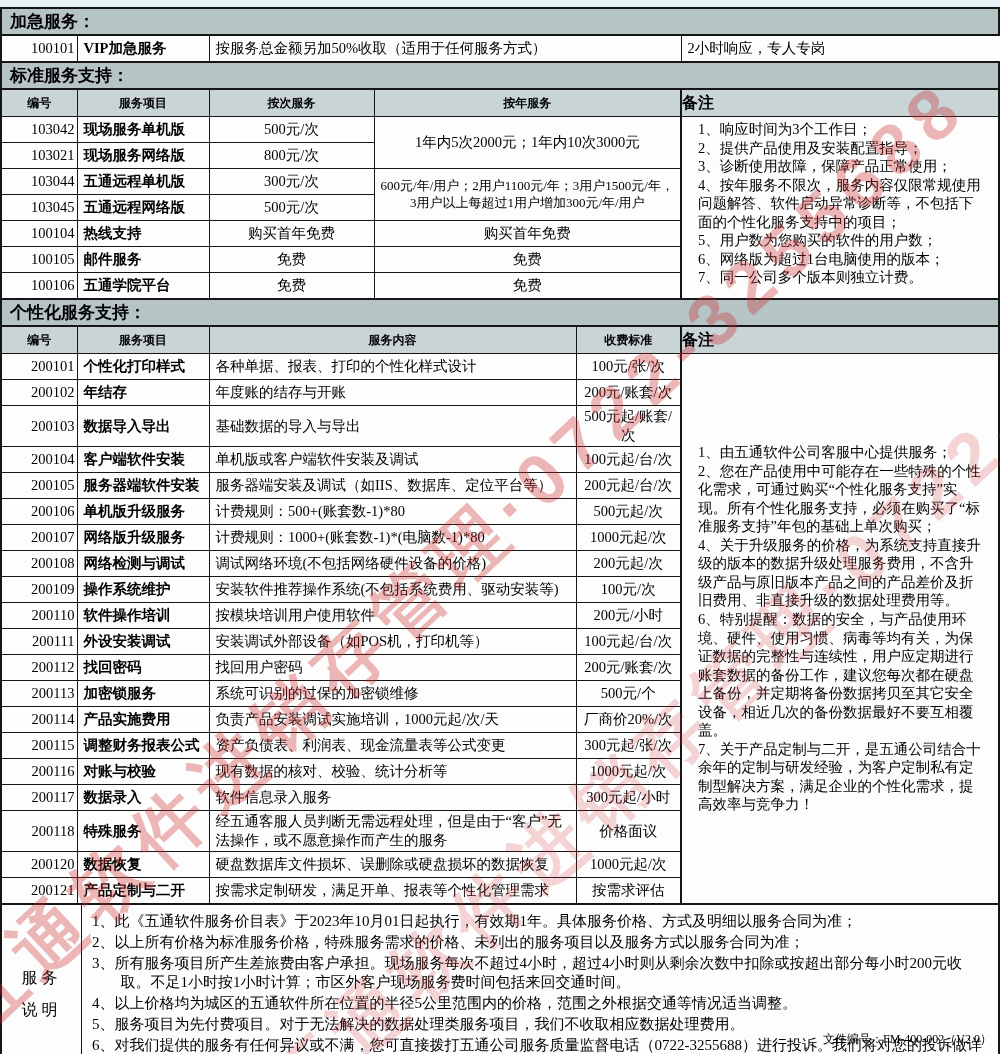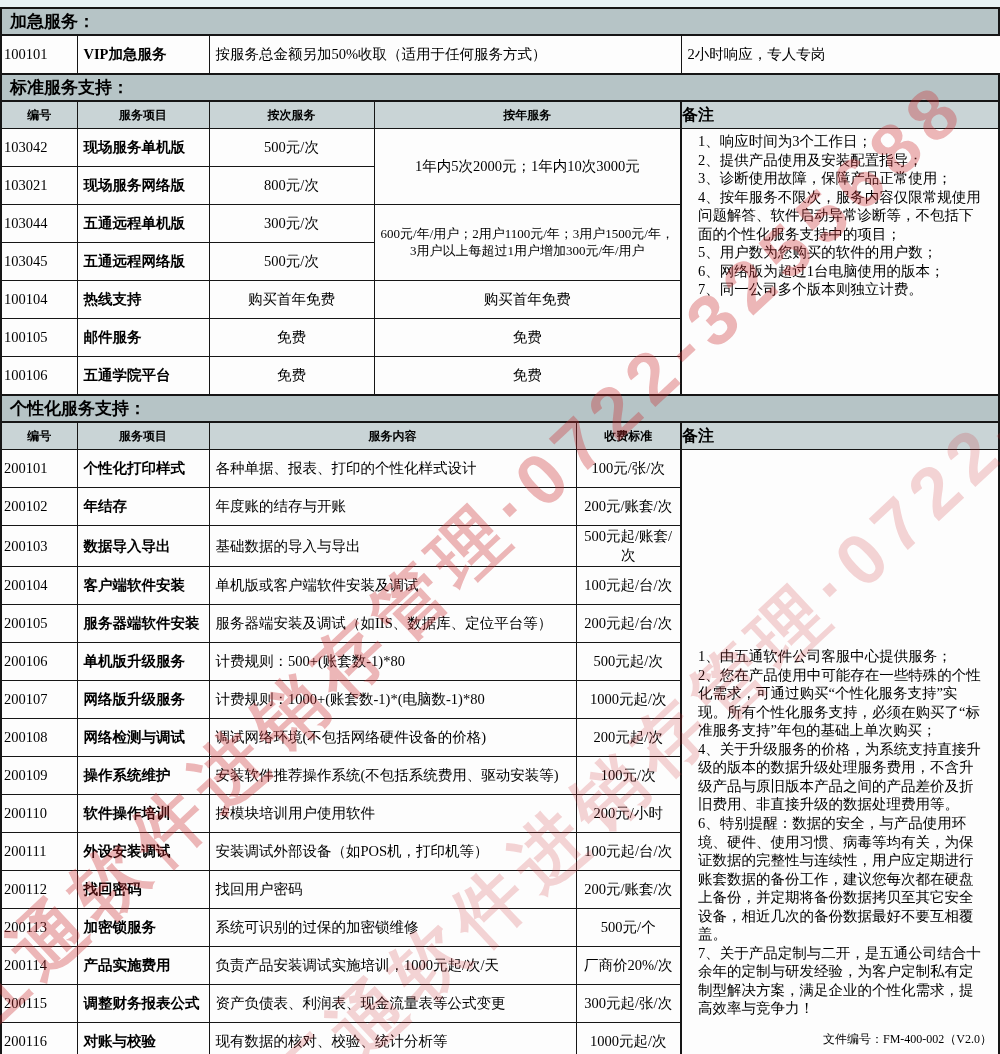--- a/index.html
+++ b/index.html
@@ -17,21 +17,21 @@
   }
   .band:first-child{margin-top:0;}
   table{border-collapse:collapse;table-layout:fixed;background:#fdfdfd;}
   table.full{width:1000px;}
   table.left-tbl{width:680px;}
   td,th{border:1.5px solid #161616;font-size:14.5px;vertical-align:middle;overflow:hidden;}
   th{background:#c9d4d6;font-weight:bold;font-size:12px;text-align:center;height:24px;padding:1px 2px;}
   .flexrow{display:flex;align-items:stretch;margin-top:-2px;}
   .sec table.full{margin-top:-2px;border:2px solid #161616;}
   table.left-tbl{border:2px solid #161616;}
-  .c-code{text-align:left;padding:10px 2px;}
+  .c-code{text-align:right;padding:4px 2px;}
   .c-item{text-align:left;padding:1px 4px 1px 6px;font-weight:bold;}
   .c-content{text-align:left;padding:1px 4px 1px 6px;}
   .c-price{text-align:center;padding:1px 2px;}
   .c-desc{text-align:left;padding:1px 4px 1px 6px;}
   .c-year{text-align:center;padding:1px 4px;}
   .c-year-small{text-align:center;padding:1px 4px;font-size:13px;line-height:1.25;}
   tr.r{height:25px;}
   tr.rp{height:24px;}
   .rcol{
     width:320px;margin-left:-2px;display:flex;flex-direction:column;

